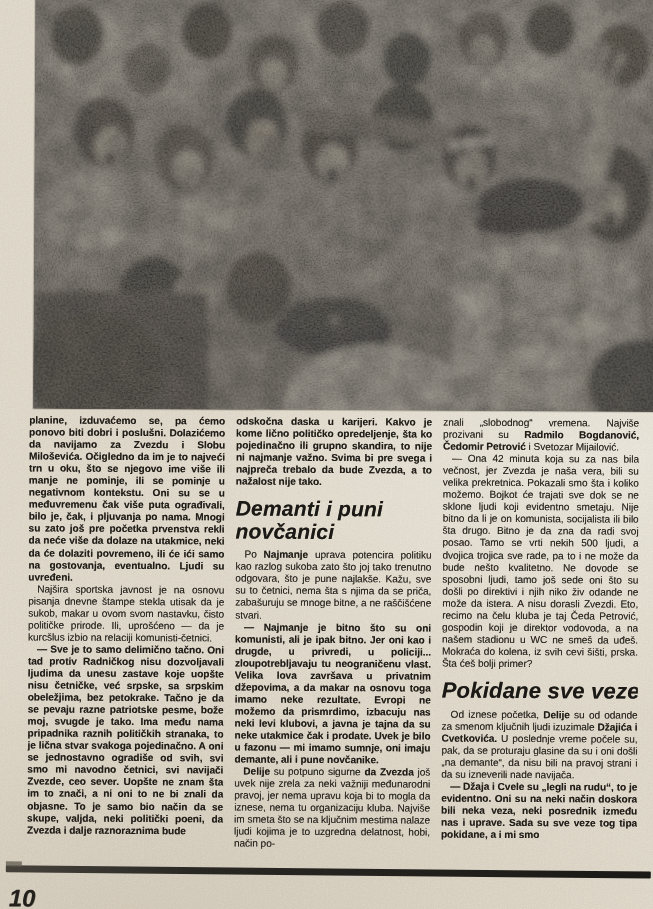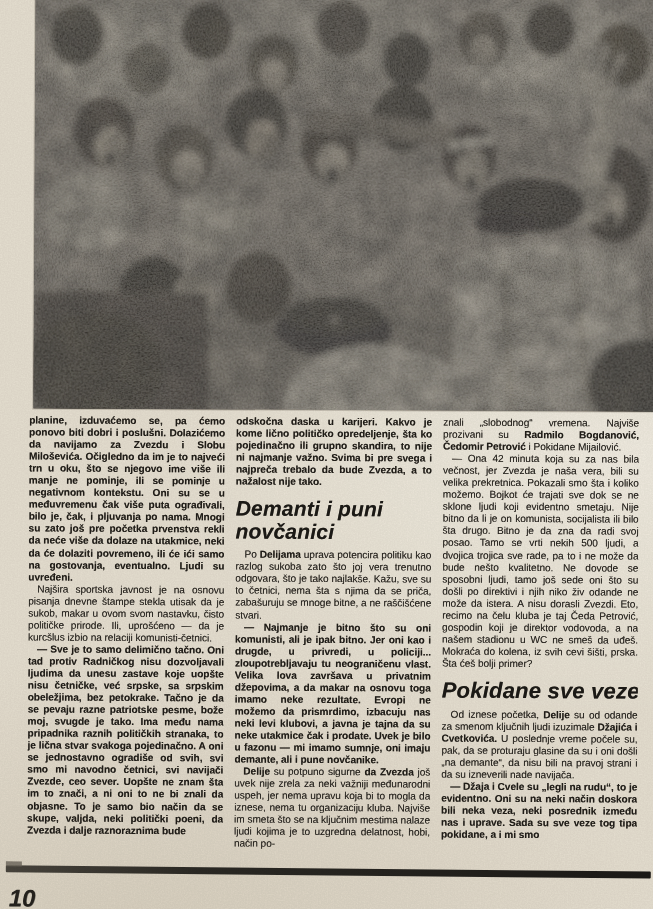--- a/index.html
+++ b/index.html
@@ -179,27 +179,27 @@
 
       <div class="col">
         <p class="cont b">planine, izduvaćemo se, pa ćemo ponovo biti dobri i poslušni. Dolazićemo da navijamo za Zvezdu i Slobu Miloševića. Očigledno da im je to najveći trn u oku, što se njegovo ime više ili manje ne pominje, ili se pominje u negativnom kontekstu. Oni su se u međuvremenu čak više puta ograđivali, bilo je, čak, i pljuvanja po nama. Mnogi su zato još pre početka prvenstva rekli da neće više da dolaze na utakmice, neki da će dolaziti povremeno, ili će ići samo na gostovanja, eventualno. Ljudi su uvređeni.</p>
         <p>Najšira sportska javnost je na osnovu pisanja dnevne štampe stekla utisak da je sukob, makar u ovom svom nastavku, čisto političke prirode. Ili, uprošćeno — da je kurcšlus izbio na relaciji komunisti-četnici.</p>
         <p class="b">— Sve je to samo delimično tačno. Oni tad protiv Radničkog nisu dozvoljavali ljudima da unesu zastave koje uopšte nisu četničke, već srpske, sa srpskim obeležjima, bez petokrake. Tačno je da se pevaju razne patriotske pesme, bože moj, svugde je tako. Ima među nama pripadnika raznih političkih stranaka, to je lična stvar svakoga pojedinačno. A oni se jednostavno ogradiše od svih, svi smo mi navodno četnici, svi navijači Zvezde, ceo sever. Uopšte ne znam šta im to znači, a ni oni to ne bi znali da objasne. To je samo bio način da se skupe, valjda, neki politički poeni, da Zvezda i dalje raznoraznima bude</p>
       </div>
 
       <div class="col">
         <p class="cont b">odskočna daska u karijeri. Kakvo je kome lično političko opredeljenje, šta ko pojedinačno ili grupno skandira, to nije ni najmanje važno. Svima bi pre svega i najpreča trebalo da bude Zvezda, a to nažalost nije tako.</p>
         <h2 class="sec demanti">Demanti i puni novčanici</h2>
-        <p><span>Po </span><span class="b">Delijama</span><span> uprava potencira politiku kao razlog sukoba zato što joj vera trenutno odgovara, što je tako najlakše. Kažu, sve su to četnici, nema šta s njima da se priča, zabašuruju se mnoge bitne, a ne raščišćene stvari.</span></p>
+        <p><span>Po </span><span class="b">Najmanje</span><span> uprava potencira politiku kao razlog sukoba zato što joj tako trenutno odgovara, što je pune najlakše. Kažu, sve su to četnici, nema šta s njima da se priča, zabašuruju se mnoge bitne, a ne raščišćene stvari.</span></p>
         <p class="b">— Najmanje je bitno što su oni komunisti, ali je ipak bitno. Jer oni kao i drugde, u privredi, u policiji... zloupotrebljavaju tu neograničenu vlast. Velika lova završava u privatnim džepovima, a da makar na osnovu toga imamo neke rezultate. Evropi ne možemo da prismrdimo, izbacuju nas neki levi klubovi, a javna je tajna da su neke utakmice čak i prodate. Uvek je bilo u fazonu — mi imamo sumnje, oni imaju demante, ali i pune novčanike.</p>
-        <p><span class="b">Delije</span><span> su potpuno sigurne </span><span class="b">da Zvezda</span><span> još uvek nije zrela za neki važniji međunarodni uspeh, jer nema upravu koja bi to mogla da iznese, nema tu organizaciju kluba. Najviše im smeta što se na ključnim mestima nalaze ljudi kojima je to uzgredna delatnost, hobi, način po-</span></p>
+        <p><span class="b">Delije</span><span> su potpuno sigurne </span><span class="b">da Zvezda</span><span> još uvek nije zrela za neki važniji međunarodni pravoj, jer nema upravu koja bi to mogla da iznese, nema tu organizaciju kluba. Najviše im smeta što se na ključnim mestima nalaze ljudi kojima je to uzgredna delatnost, hobi, način po-</span></p>
       </div>
 
       <div class="col">
-        <p class="cont"><span>znali „slobodnog“ vremena. Najviše prozivani su </span><span class="b">Radmilo Bogdanović, Čedomir Petrović</span><span> i Pokidane Mijailović.</span></p>
+        <p class="cont"><span>znali „slobodnog“ vremena. Najviše prozivani su </span><span class="b">Radmilo Bogdanović, Čedomir Petrović</span><span> i Svetozar Mijailović.</span></p>
         <p>— Ona 42 minuta koja su za nas bila večnost, jer Zvezda je naša vera, bili su velika prekretnica. Pokazali smo šta i koliko možemo. Bojkot će trajati sve dok se ne sklone ljudi koji evidentno smetaju. Nije bitno da li je on komunista, socijalista ili bilo šta drugo. Bitno je da zna da radi svoj posao. Tamo se vrti nekih 500 ljudi, a dvojica trojica sve rade, pa to i ne može da bude nešto kvalitetno. Ne dovode se sposobni ljudi, tamo još sede oni što su došli po direktivi i njih niko živ odande ne može da istera. A nisu dorasli Zvezdi. Eto, recimo na čelu kluba je taj Čeda Petrović, gospodin koji je direktor vodovoda, a na našem stadionu u WC ne smeš da uđeš. Mokraća do kolena, iz svih cevi šišti, prska. Šta ćeš bolji primer?</p>
         <h2 class="sec pokidane">Pokidane sve veze</h2>
         <p><span>Od iznese početka, </span><span class="b">Delije</span><span> su od odande za smenom ključnih ljudi izuzimale </span><span class="b">Džajića i Cvetkovića.</span><span> U poslednje vreme počele su, pak, da se proturaju glasine da su i oni došli „na demante“, da nisu bili na pravoj strani i da su izneverili nade navijača.</span></p>
         <p class="b">— Džaja i Cvele su „legli na rudu“, to je evidentno. Oni su na neki način doskora bili neka veza, neki posrednik između nas i uprave. Sada su sve veze tog tipa pokidane, a i mi smo</p>
       </div>
 
     </div>
 
     <div class="rule">
         <span class="nub"></span>

